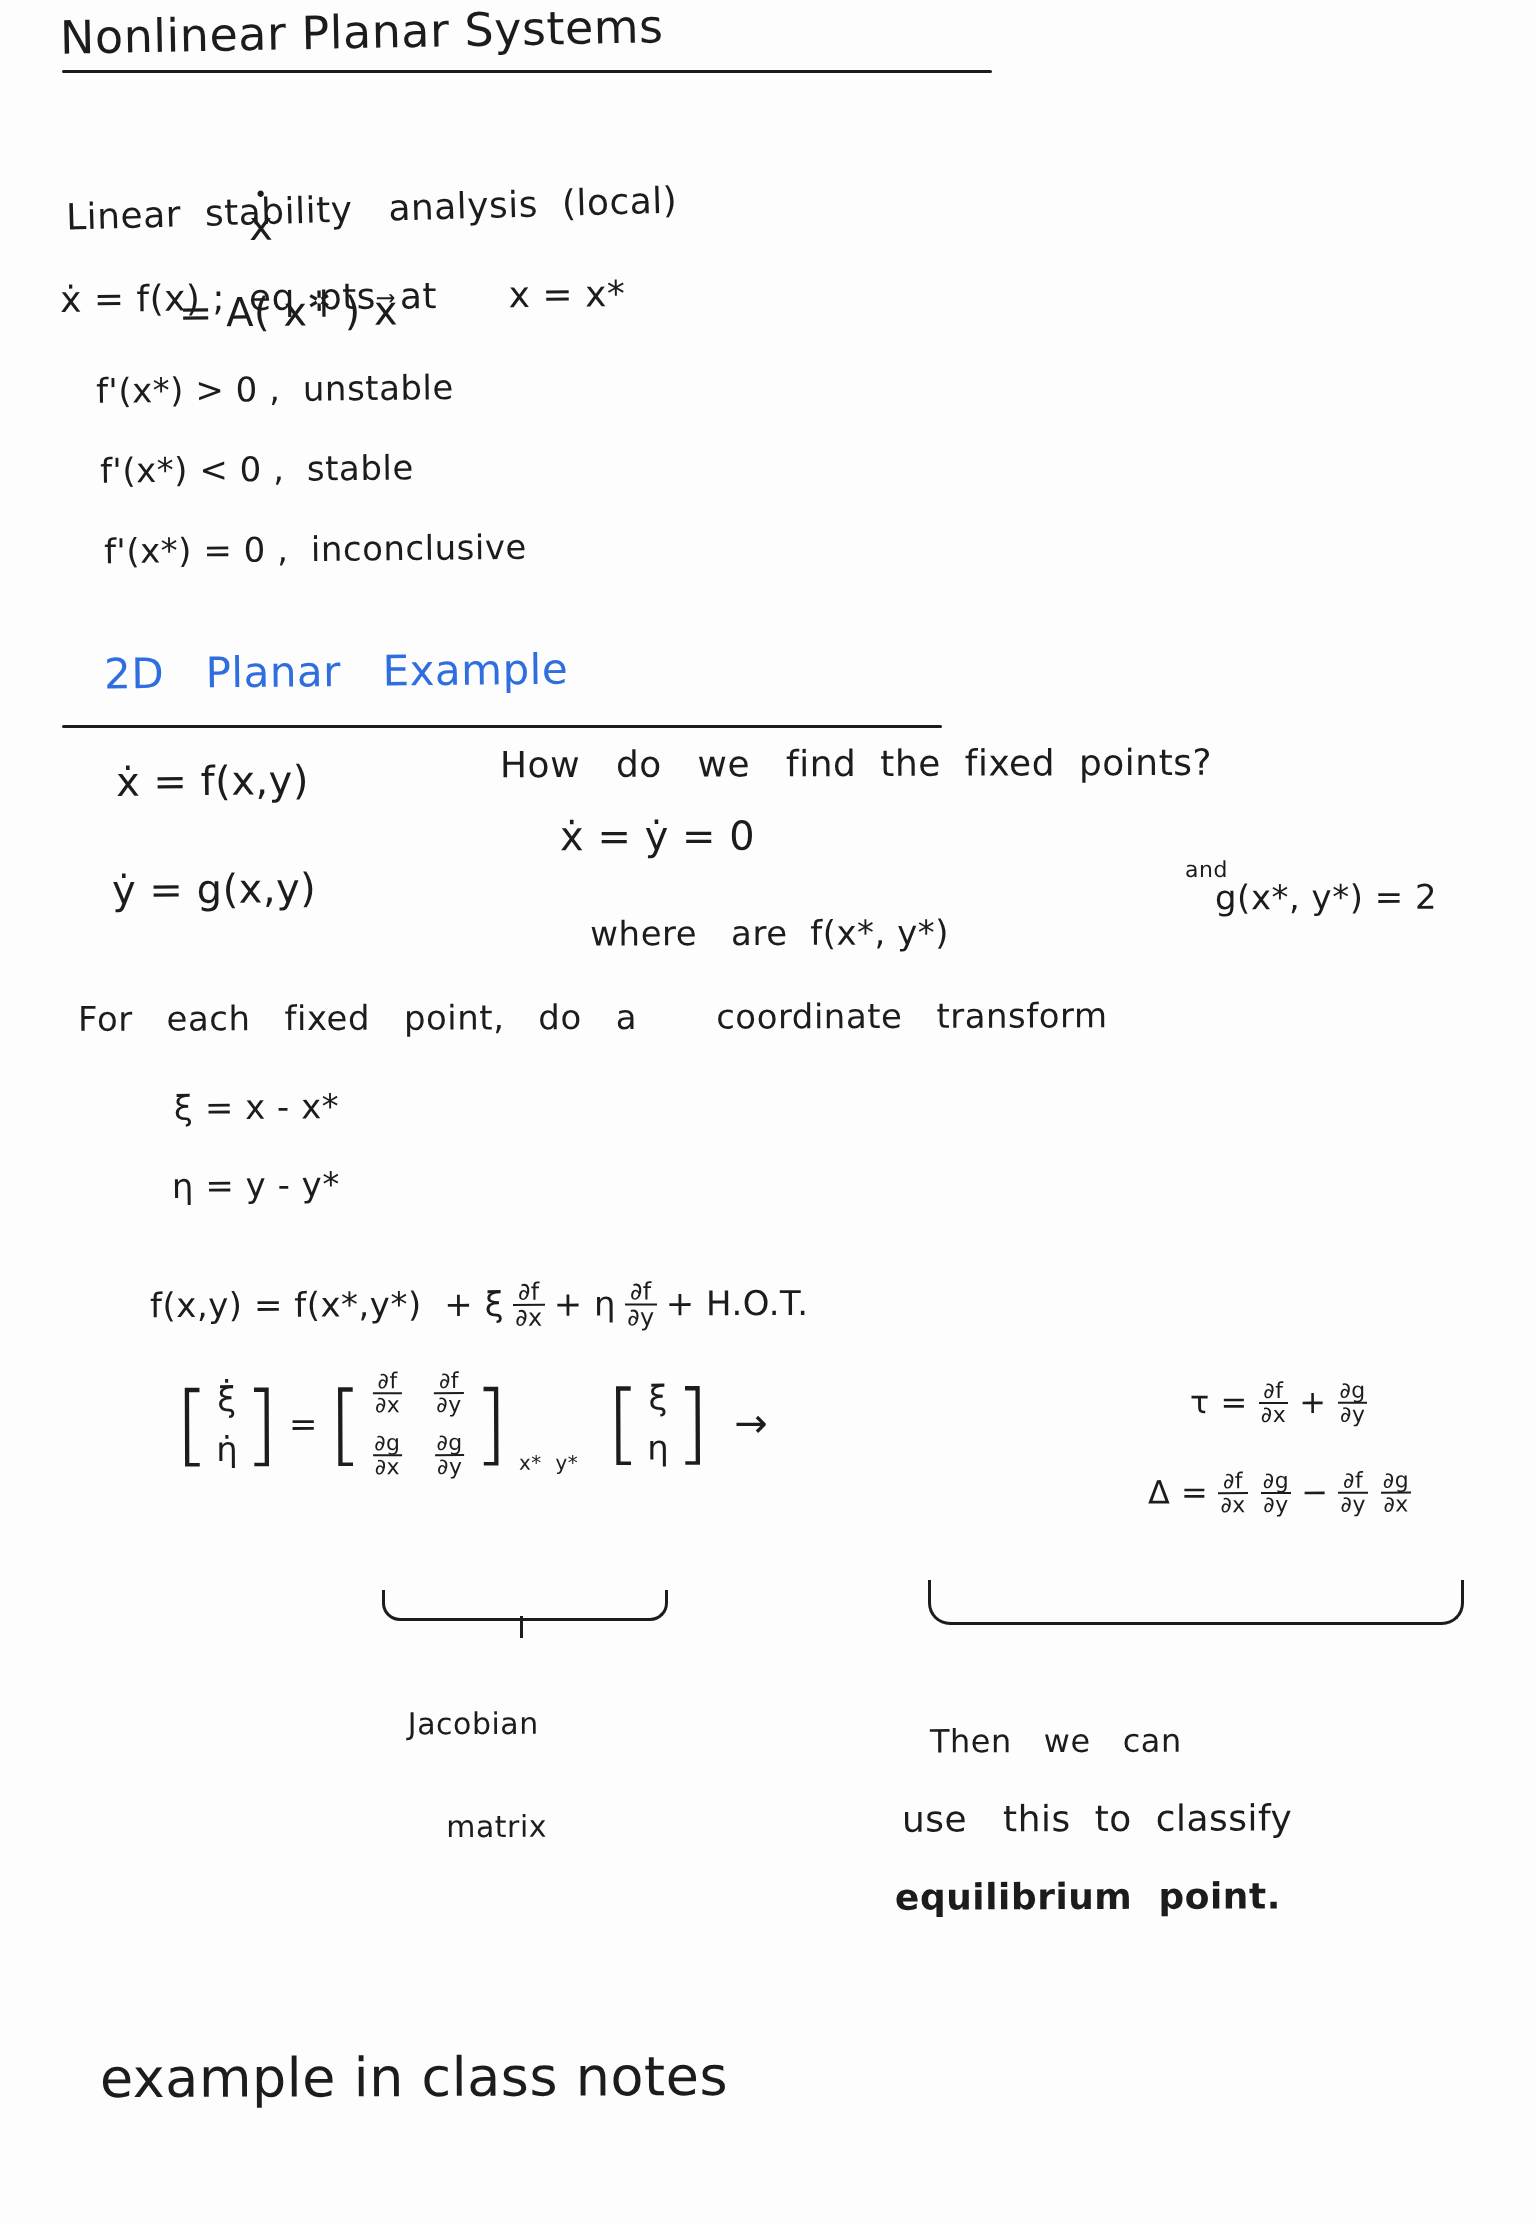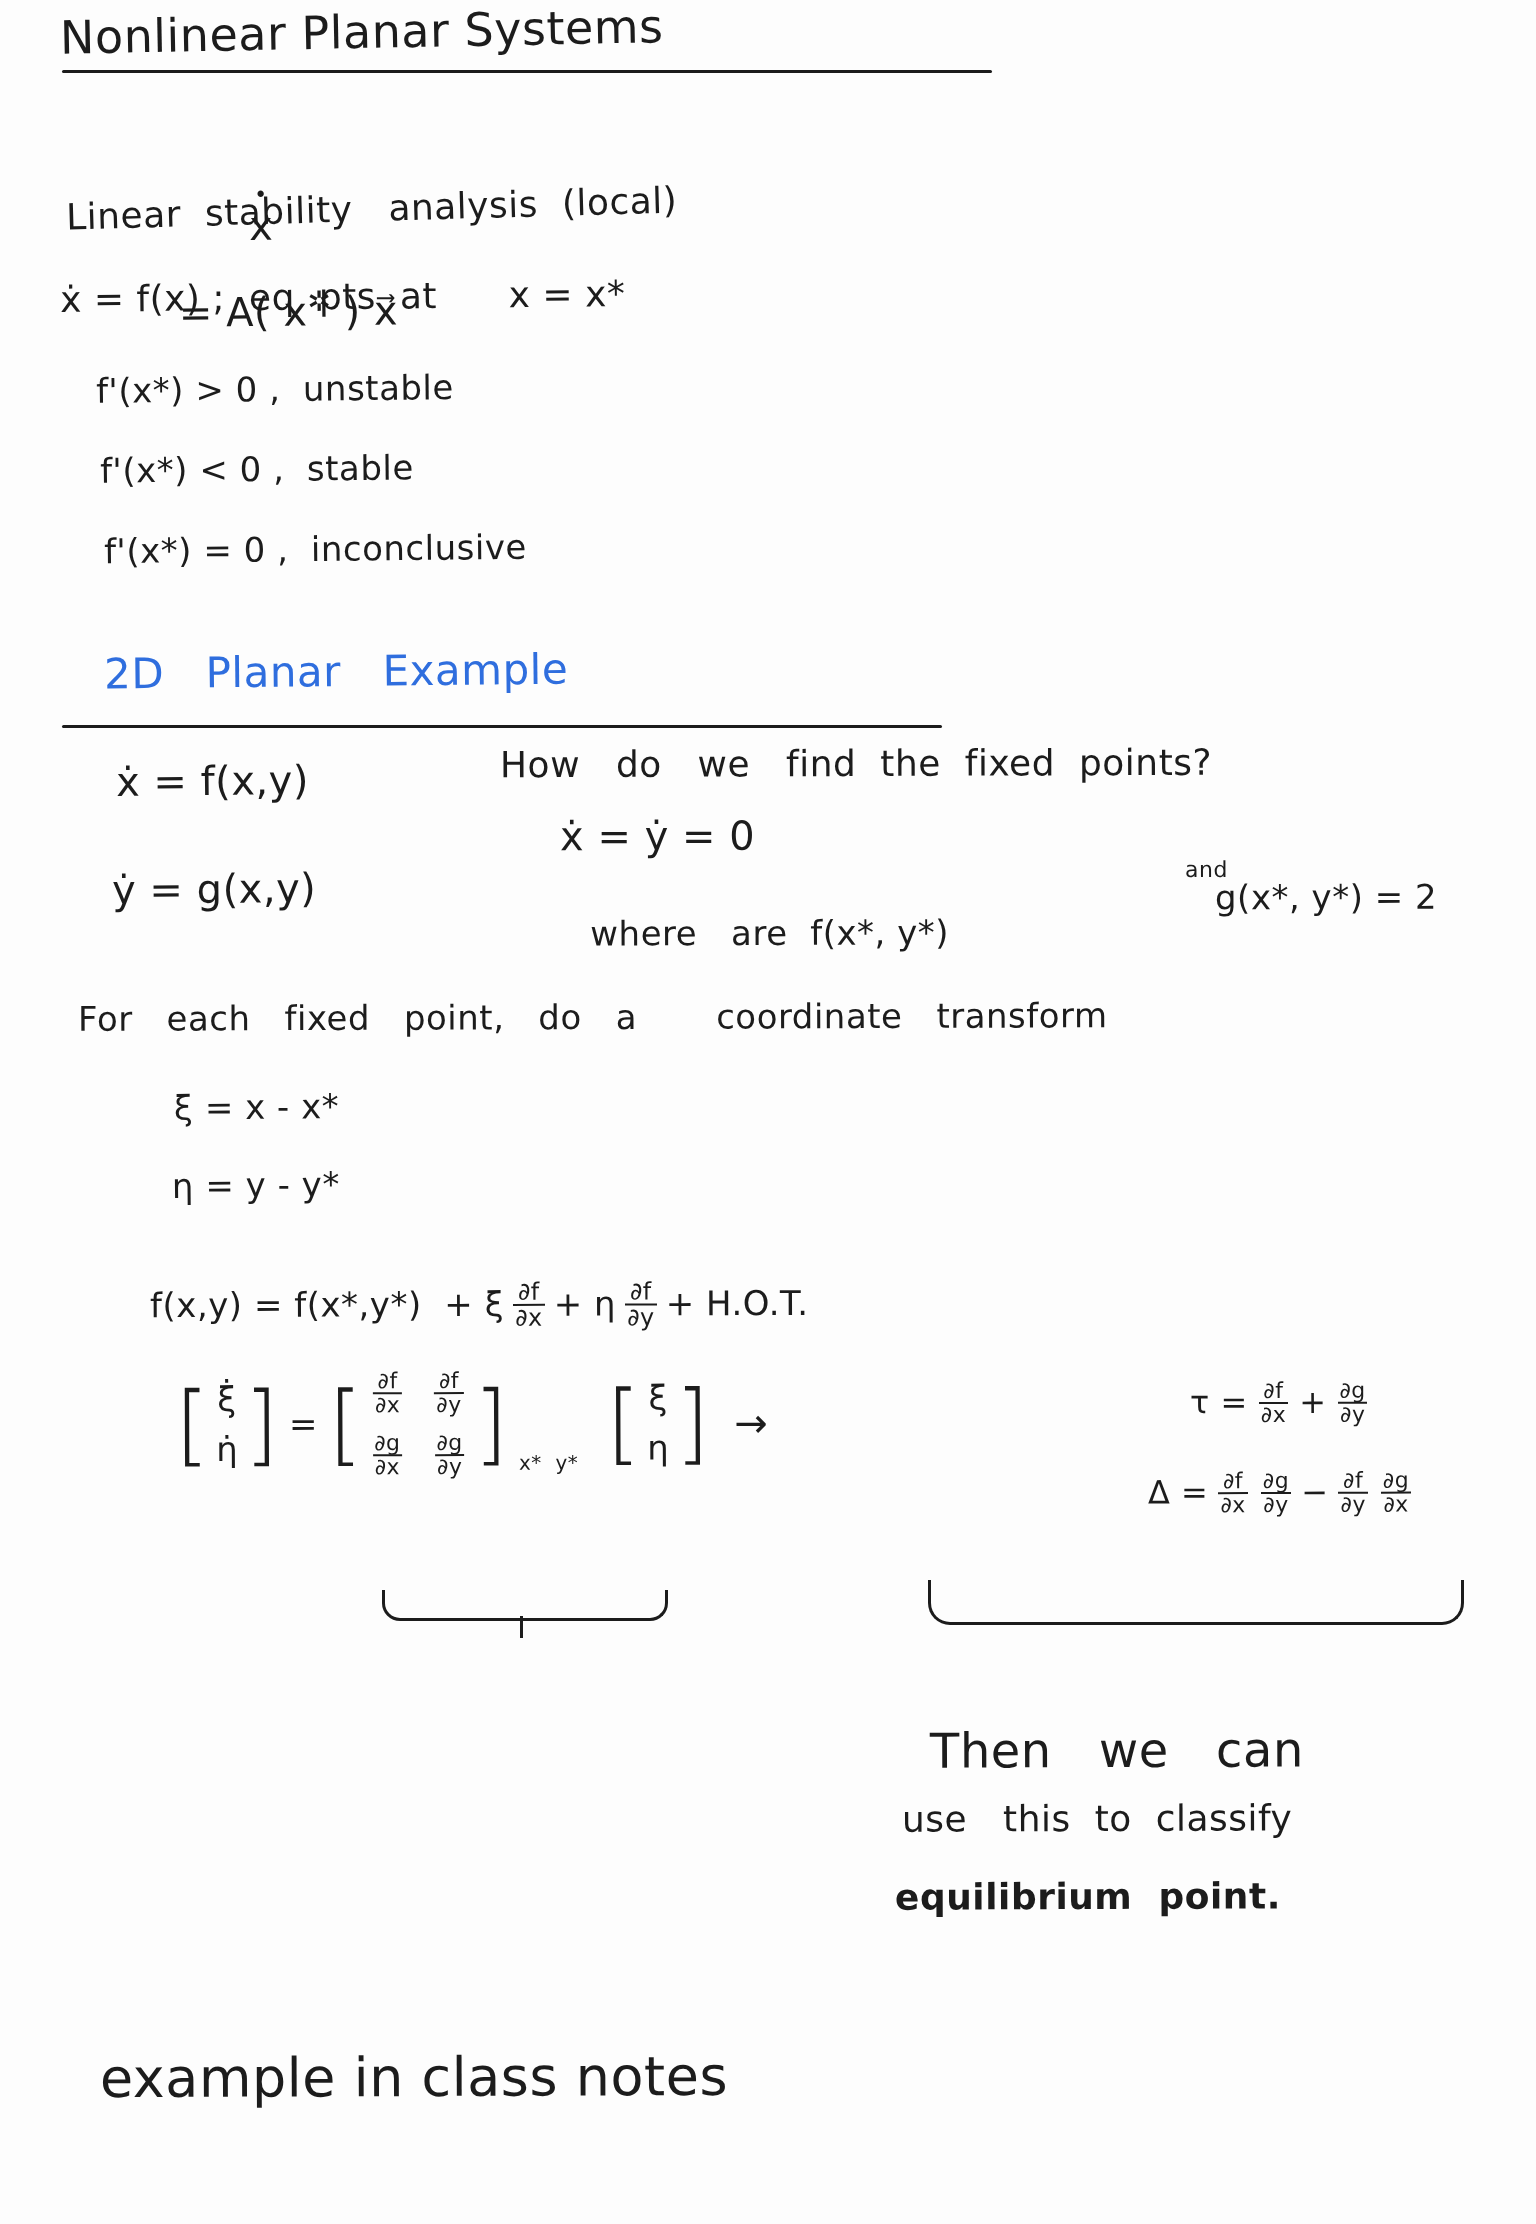--- a/index.html
+++ b/index.html
@@ -240,22 +240,26 @@
       <span class="den">∂y</span>
     </span>
     <span class="frac" style="font-size:22px;">
       <span class="num">∂g</span>
       <span class="den">∂x</span>
     </span>
   </div>
 
   <div class="brace" style="left:382px; top:1590px; width:280px; height:28px; border-radius:0 0 18px 18px;"></div>
   <div class="brace-tick" style="left:520px; top:1616px; height:22px;"></div>
+  <div class="ink hand sk0" style="left:408px; top:1645px; font-size:30px;">
+    <div>Jacobian</div>
+    <div style="margin-left:38px; margin-top:8px;">matrix</div>
+  </div>
 
   <div class="brace" style="left:928px; top:1580px; width:530px; height:42px; border-radius:0 0 22px 22px; border-top:none;"></div>
 
-  <div class="ink hand sk0" style="left:930px; top:1725px; font-size:48px;">Then   we   can</div>
+  <div class="ink hand sk0" style="left:930px; top:1725px; font-size:32px;">Then   we   can</div>
   <div class="ink hand sk0" style="left:902px; top:1800px; font-size:36px;">use   this  to  classify</div>
   <div class="ink hand sk0" style="left:895px; top:1878px; font-size:36px;font-weight:bold;">equilibrium  point.</div>
 
   <div class="ink hand sk0" style="left:100px; top:2050px; font-size:54px;">example in class notes</div>
 
 </div>
 
 </body></html>

